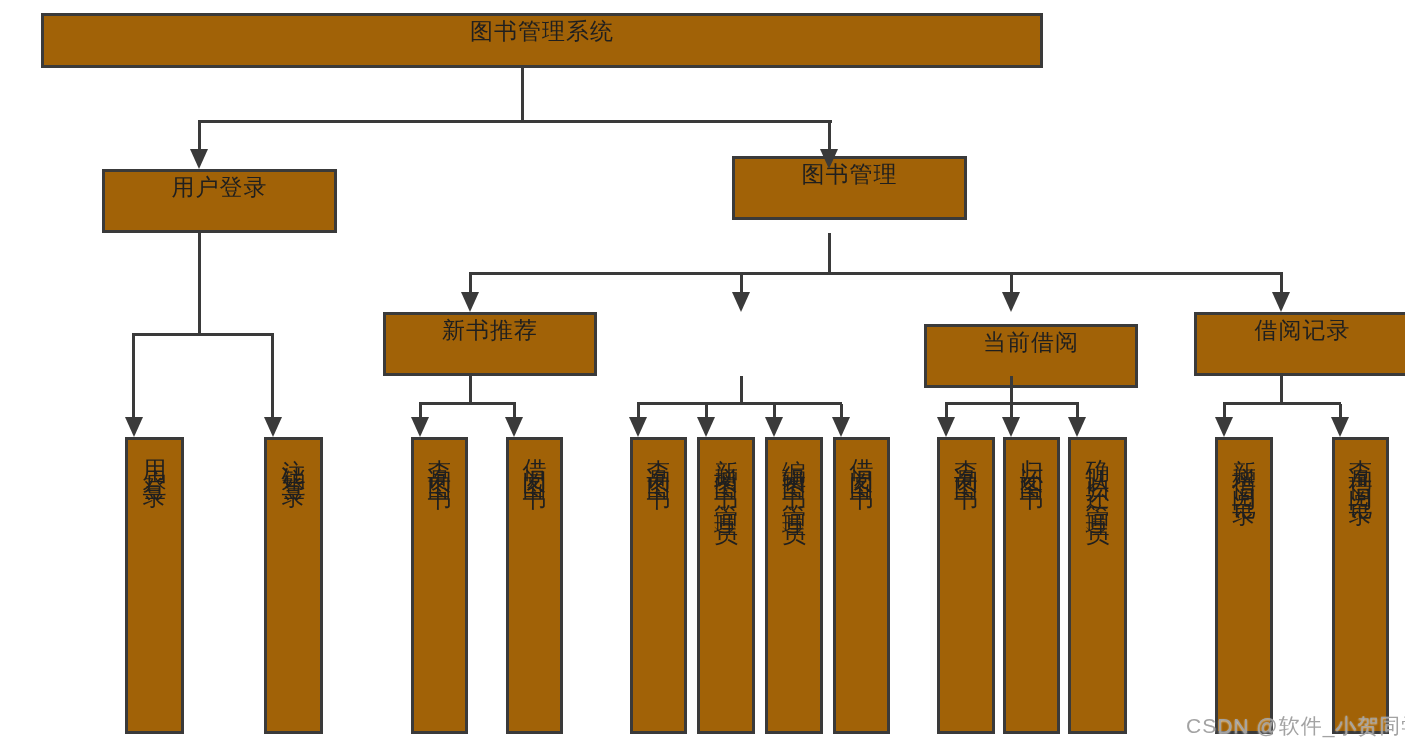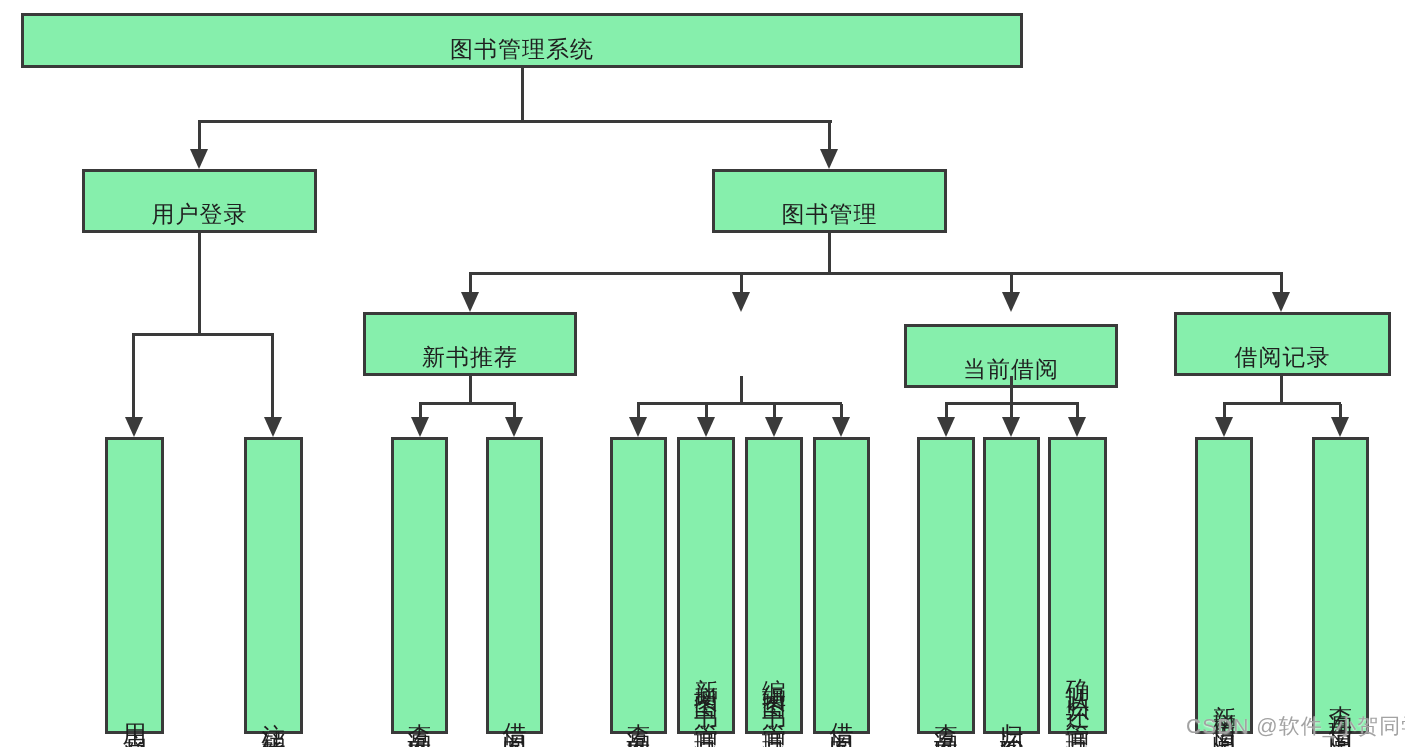--- a/index.html
+++ b/index.html
@@ -14,38 +14,39 @@
     position:relative;
     width:1405px;height:747px;
     background:var(--bg);
     overflow:hidden;
   }
   
   .node{
     position:absolute;
     box-sizing:border-box;
     border:3px solid var(--line);
-    background:#86efac;
-    display:flex;align-items:flex-end;justify-content:center;
+    background:#a16207;
+    display:flex;align-items:flex-start;justify-content:center;
     color:var(--text);
     font-size:23px;
     letter-spacing:1px;
+    margin-left:20px;
   }
   .vnode .vtext{
     writing-mode:vertical-rl;
     text-orientation:mixed;
     font-size:24px;
     letter-spacing:9px;
     margin-bottom:-9px;
     white-space:nowrap;
   }
   
   #root   {left:21px;  top:13px;  width:1002px; height:55px;}
   #n-user {left:82px;  top:169px; width:235px;  height:64px;}
-  #n-mgmt {left:712px; top:169px; width:235px;  height:64px;}
+  #n-mgmt {left:712px; top:156px; width:235px;  height:64px;}
   #n-nb   {left:363px; top:312px; width:214px;  height:64px;}
   #n-bb   {left:634px; top:312px; width:214px;  height:64px;}
   #n-cb   {left:904px; top:324px; width:214px;  height:64px;}
   #n-br   {left:1174px;top:312px; width:217px;  height:64px;}
   
   .leaf{top:437px;height:297px;}
   #l-user1{left:105px;width:59px;} #l-user2{left:244px;width:59px;}
   #l-nb1{left:391px;width:57px;}   #l-nb2{left:486px;width:57px;}
   #l-bb1{left:610px;width:57px;}   #l-bb2{left:677px;width:58px;}
   #l-bb3{left:745px;width:58px;}   #l-bb4{left:813px;width:57px;}

